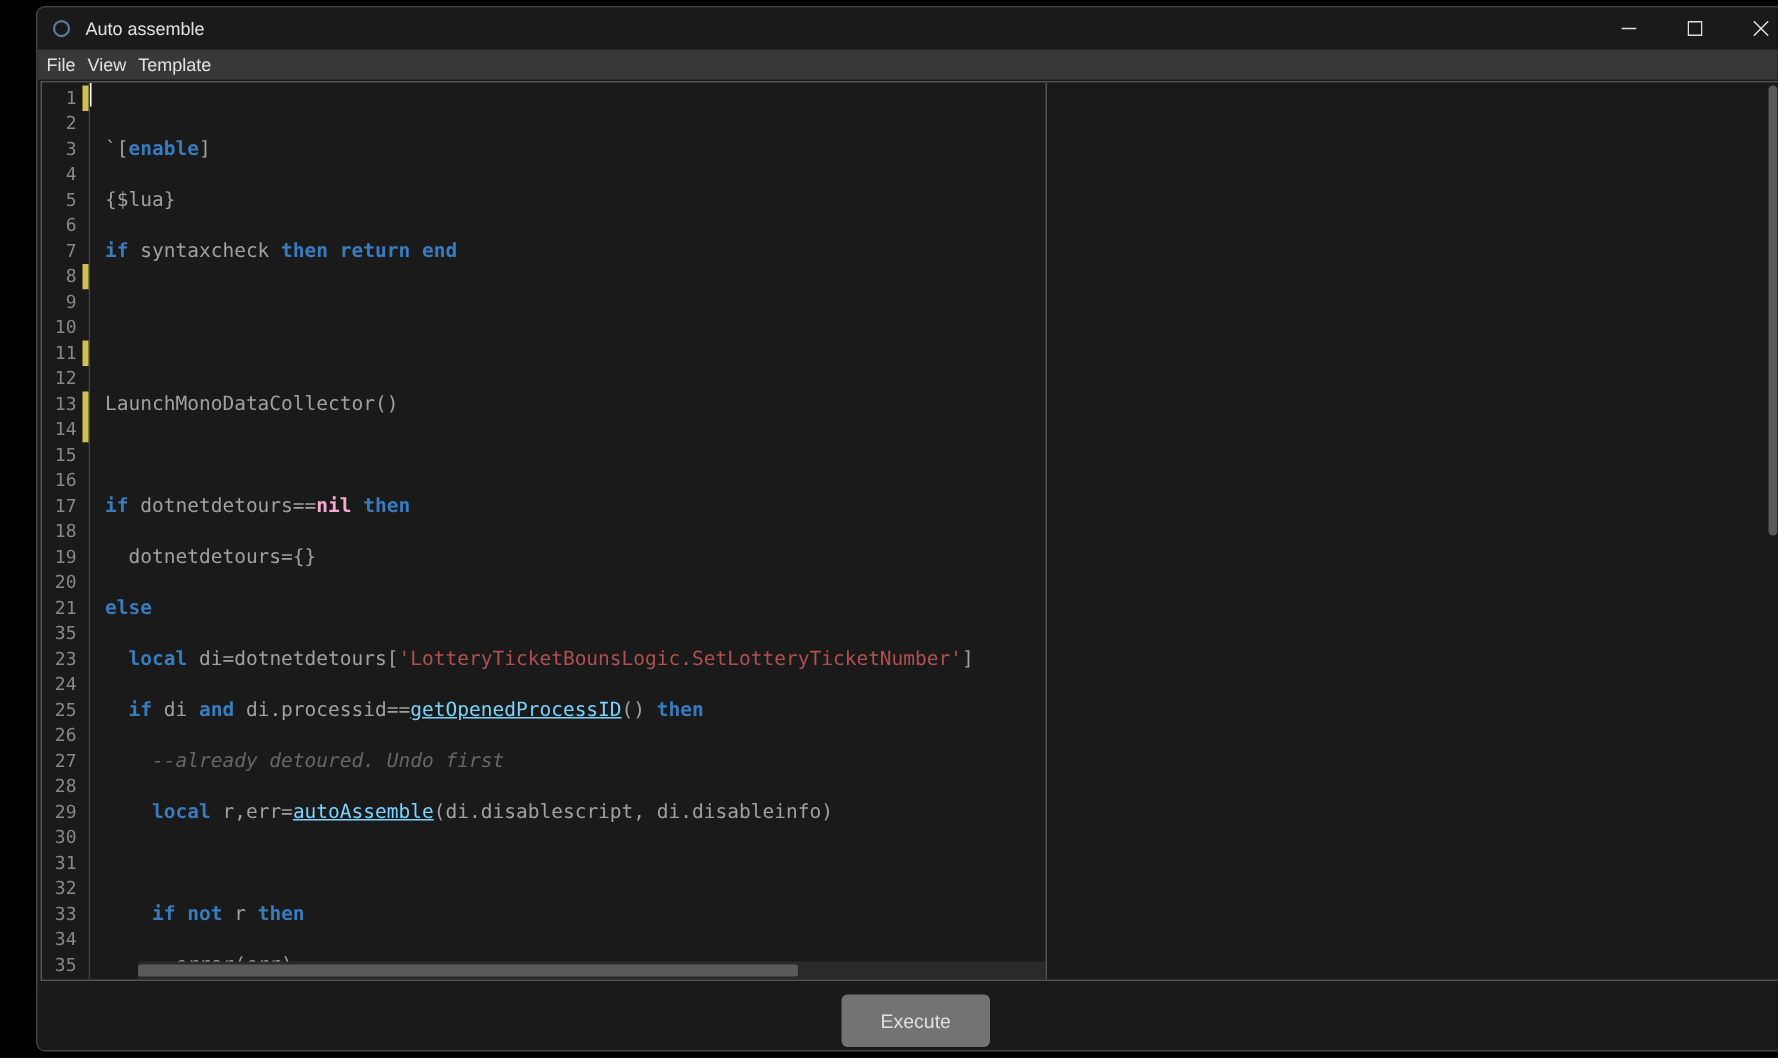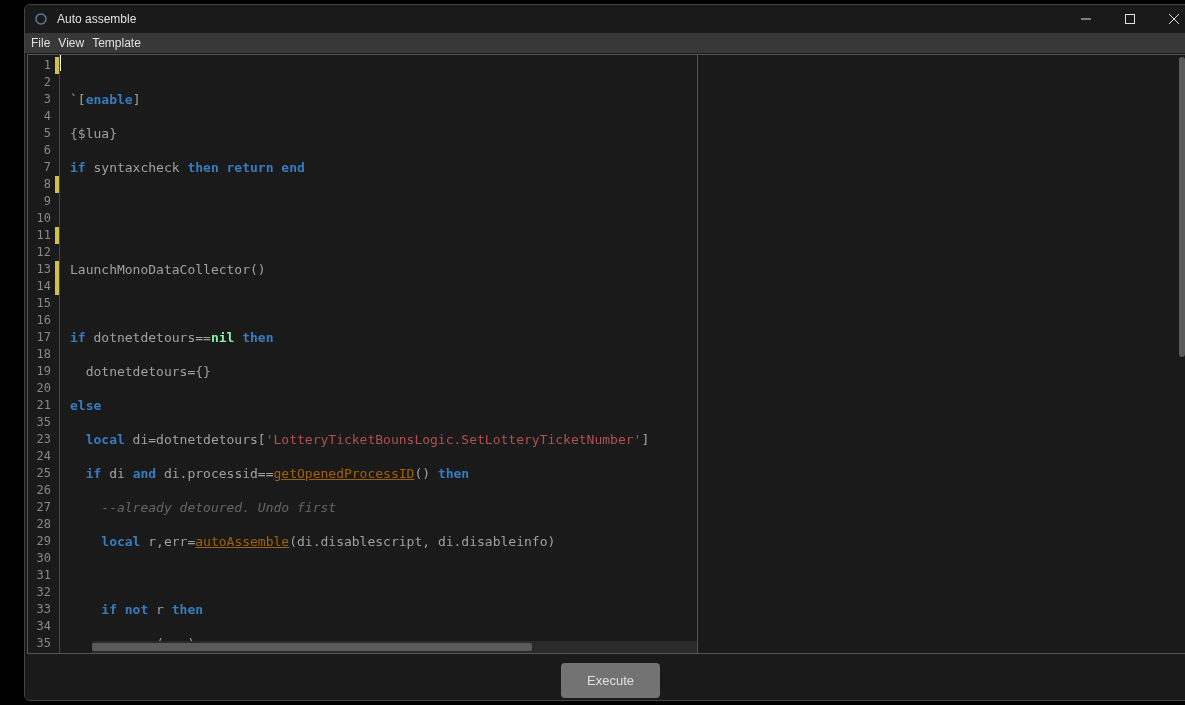--- a/index.html
+++ b/index.html
@@ -97,24 +97,24 @@
   font-size:13px;
   line-height:17px;
   padding:2px 0 0 10px;
   white-space:pre;
   color:#888;
   overflow:hidden;
   position:relative;
 }
 .code .line { height:17px; }
 .kw    { color:#387cc0; font-weight:bold; }
-.nil   { color:#86efac; font-weight:bold; }
+.nil   { color:#f9a8d4; font-weight:bold; }
 .str   { color:#b05050; }
 .cmt   { color:#666; font-style:italic; }
-.und   { text-decoration:underline; color:#a16207; }
+.und   { text-decoration:underline; color:#7dd3fc; }
 .txt   { color:#a0a0a0; }
 .right-pane {
   width:490px;
   border-left:1px solid #555;
   background:#1a1a1a;
 }
 .hscroll {
   position:absolute;
   bottom:0; left:32px; right:0;
   height:12px;

